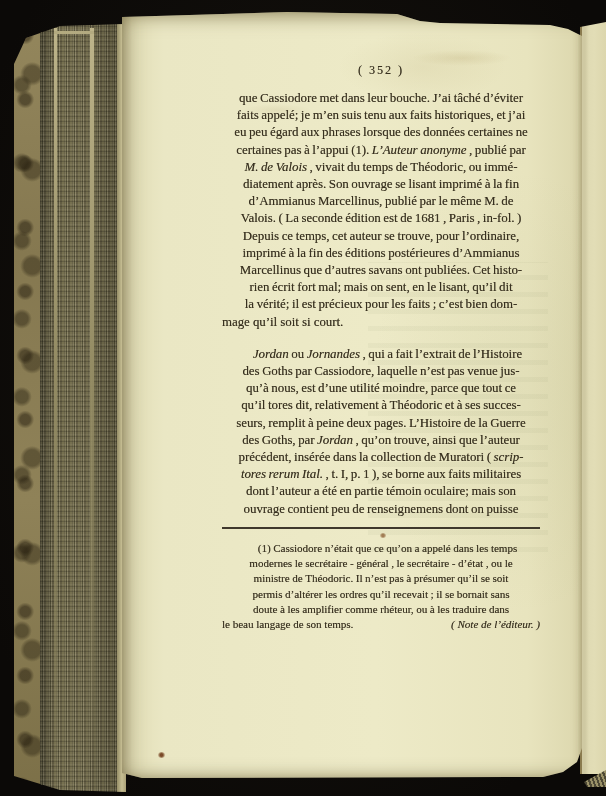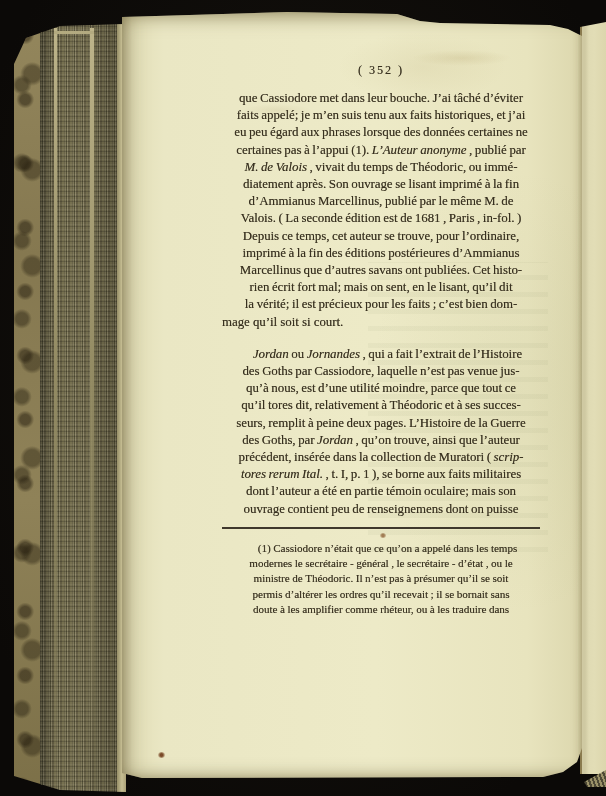--- a/index.html
+++ b/index.html
@@ -460,16 +460,21 @@
             <span class="w">les</span>
             <span class="w">amplifier</span>
             <span class="w">comme</span>
             <span class="w">rhéteur,</span>
             <span class="w">ou</span>
             <span class="w">à</span>
             <span class="w">les</span>
             <span class="w">traduire</span>
             <span class="w">dans</span>
           </div>
+          <div class="fline plain">
+            <span class="w">le beau langage de son temps.</span>
+            <span class="spacer"></span>
+            <span class="w it">( Note de l’éditeur. )</span>
+          </div>
         </div>
     </div>
   </div>
 </div>
 
 </body></html>

